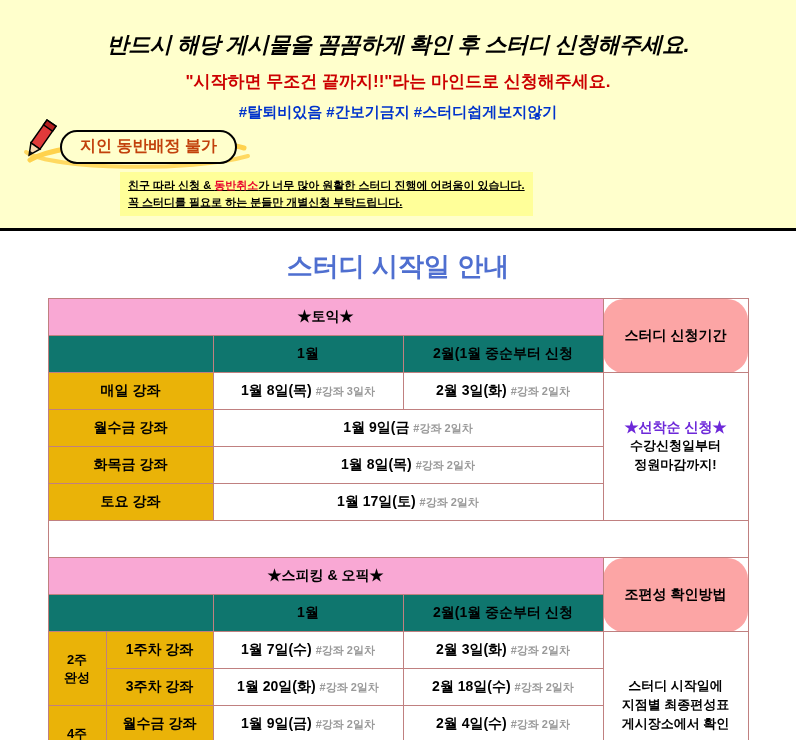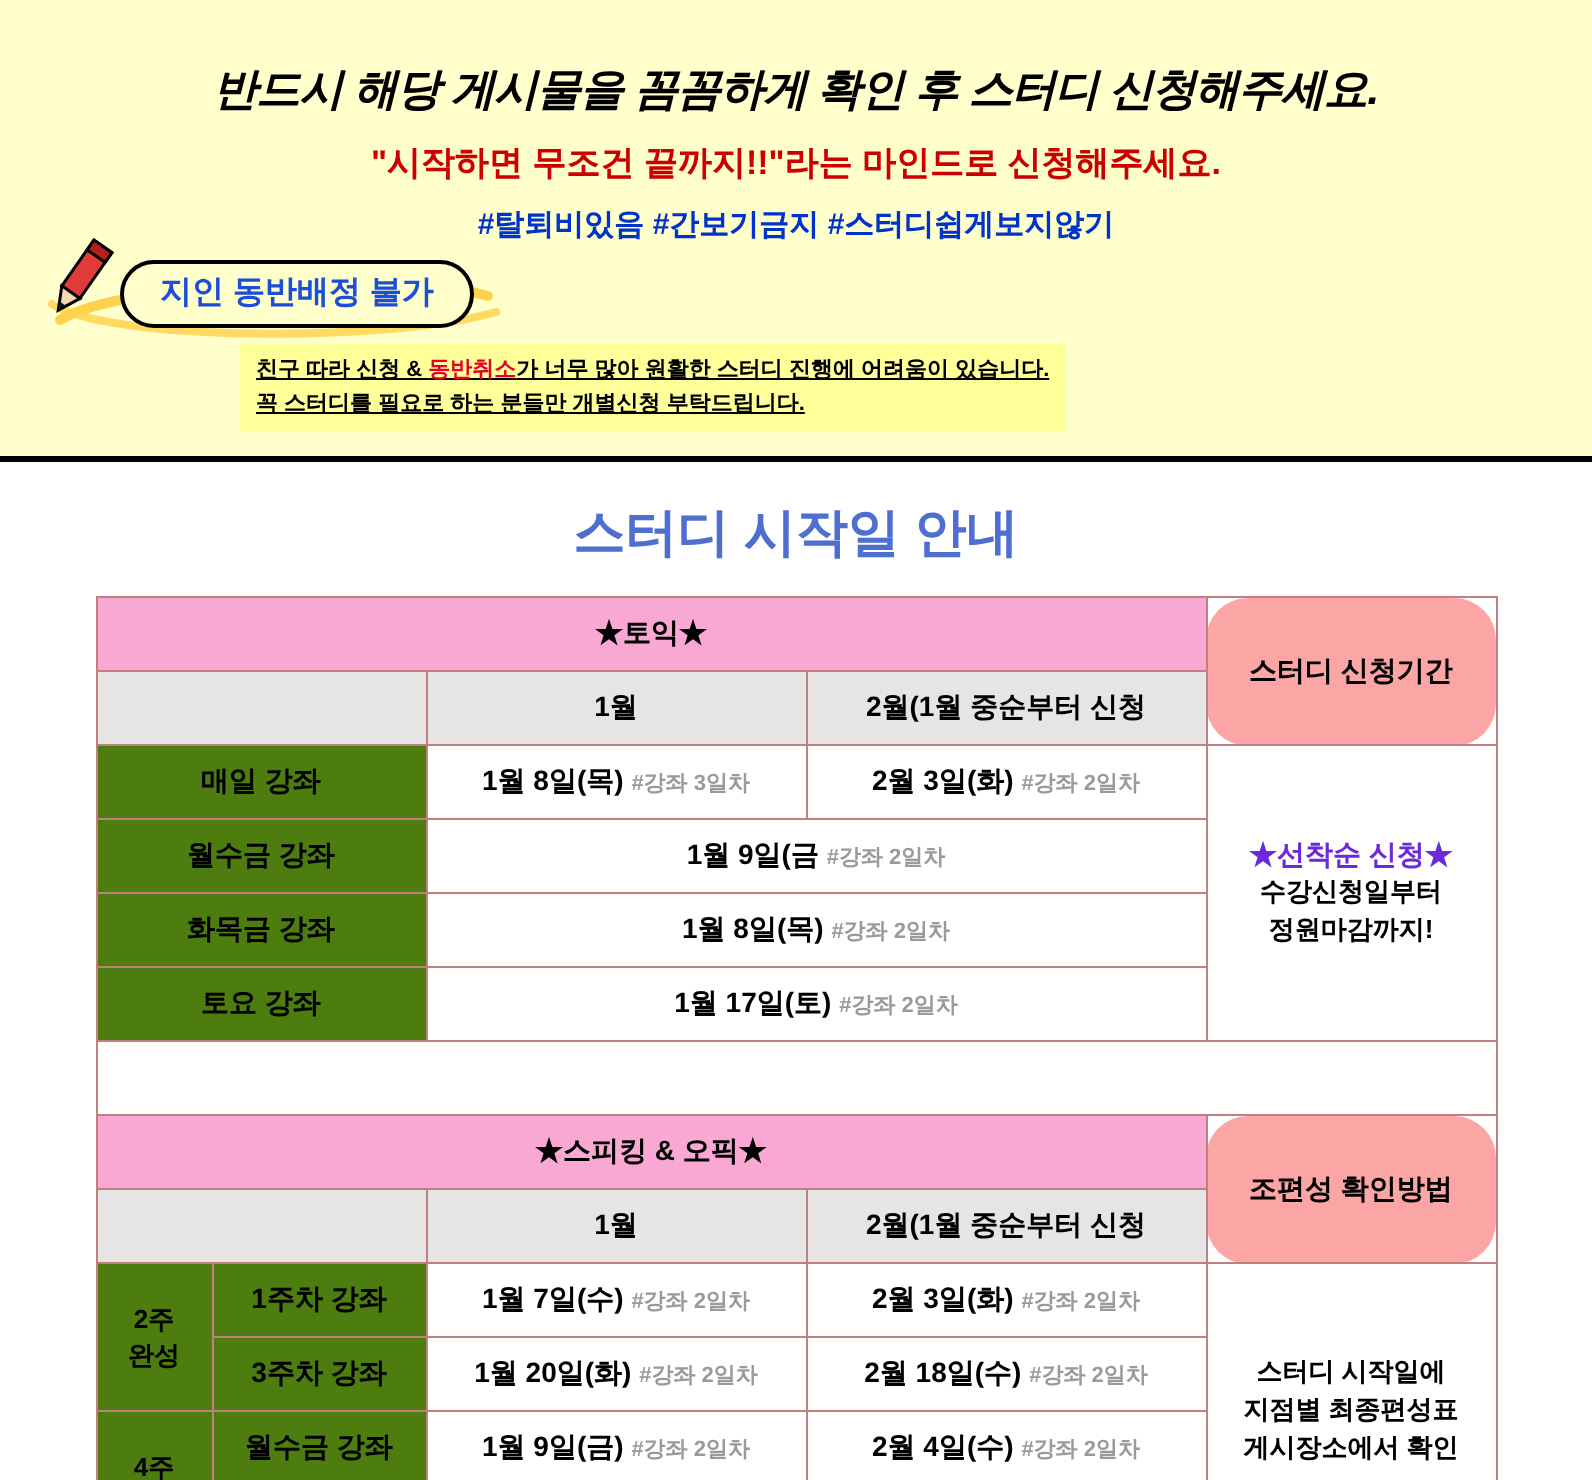--- a/index.html
+++ b/index.html
@@ -52,21 +52,21 @@
     height: 34px;
   }
   .pill {
     display: inline-block;
     border: 2px solid #000000;
     border-radius: 18px;
     background: #ffffcc;
     padding: 4px 18px 5px 18px;
     font-size: 16px;
     font-weight: bold;
-    color: #1d4ed8;
+    color: #c2410c;
     position: relative;
     z-index: 2;
   }
   .pen-icon {
     position: absolute;
     left: 18px;
     top: -14px;
     z-index: 3;
   }
   .swoosh {
@@ -123,22 +123,22 @@
     background: #f9a8d4;
     color: #1030c0;
     font-size: 16px;
   }
   .hdr-pink-right {
     background: #fca5a5;
     color: #000000;
     font-size: 14px;
     border-radius: 21px;
   }
-  .sub-hdr { background: #e5e5e5; color: #000000; font-size: 13px; }
-  .rowlabel { background: #4d7c0f; }
+  .sub-hdr { background: #0f766e; color: #000000; font-size: 13px; }
+  .rowlabel { background: #eab308; }
   .small-gray {
     font-size: 11px;
     color: #9a9a9a;
     font-weight: bold;
   }
   .red-star {
     color: #6d28d9;
     font-size: 14px;
     font-weight: bold;
   }

